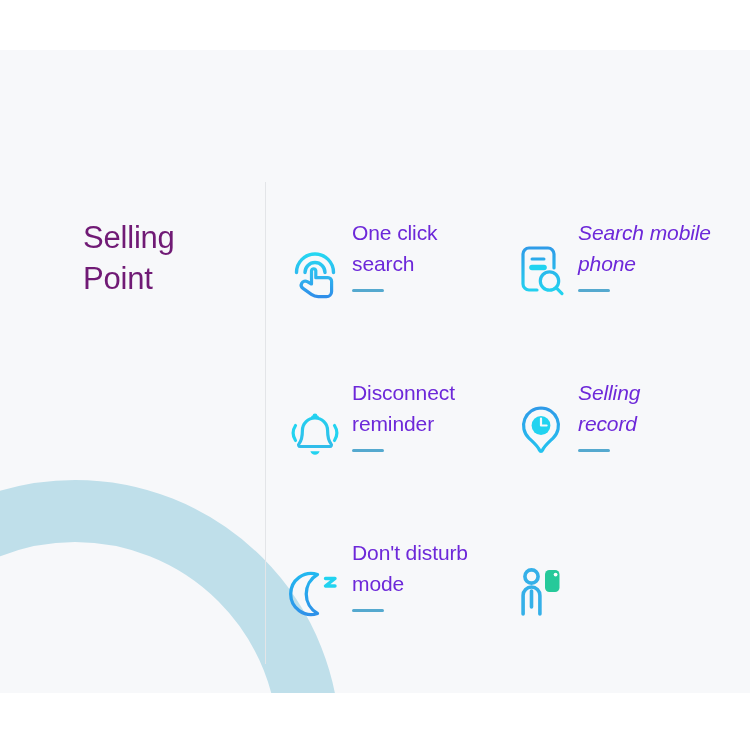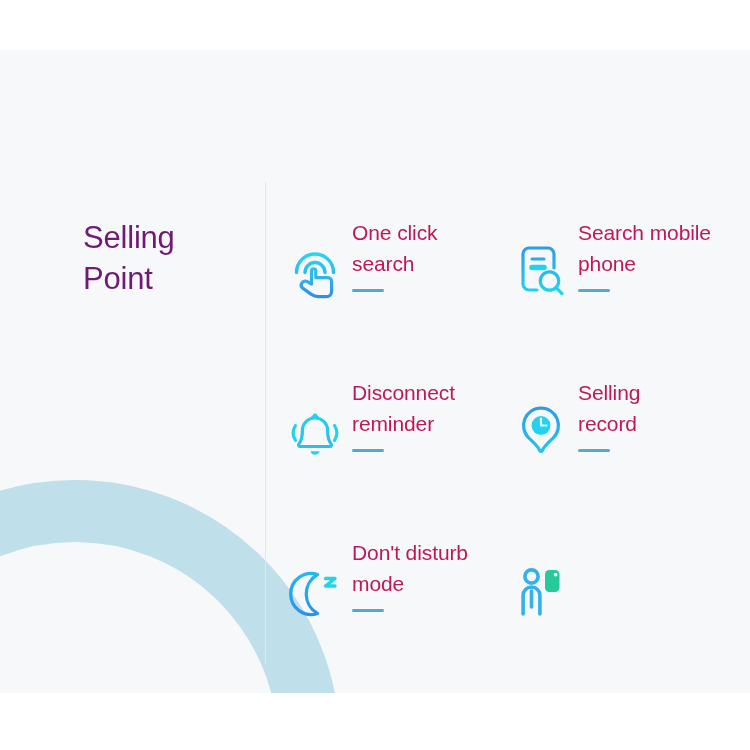--- a/index.html
+++ b/index.html
@@ -78,21 +78,21 @@
   }
   .feature-row {
     display: flex;
     height: 160px;
   }
   .feature {
     display: flex;
     align-items: flex-start;
   }
   .feature.col-a { width: 226px; }
-  .feature.col-b { width: 238px; }
+  .feature.col-b { width: 238px; font-style: italic; }
 
   .icon-wrap {
     width: 58px;
     height: 72px;
     flex: 0 0 58px;
     display: flex;
     align-items: center;
     justify-content: center;
     margin-top: 22px;
   }
@@ -100,21 +100,21 @@
     margin-top: 20px;
   }
 
   .feature-text {
     padding-left: 8px;
     padding-top: 2px;
   }
   .feature-label {
     font-size: 21px;
     line-height: 1.46;
-    color: #be185d;
+    color: #6d28d9;
     letter-spacing: -0.1px;
     white-space: pre-line;
   }
   .feature-rule {
     margin-top: 10px;
     width: 32px;
     height: 3px;
     border-radius: 2px;
     background: #55a9cf;
   }

